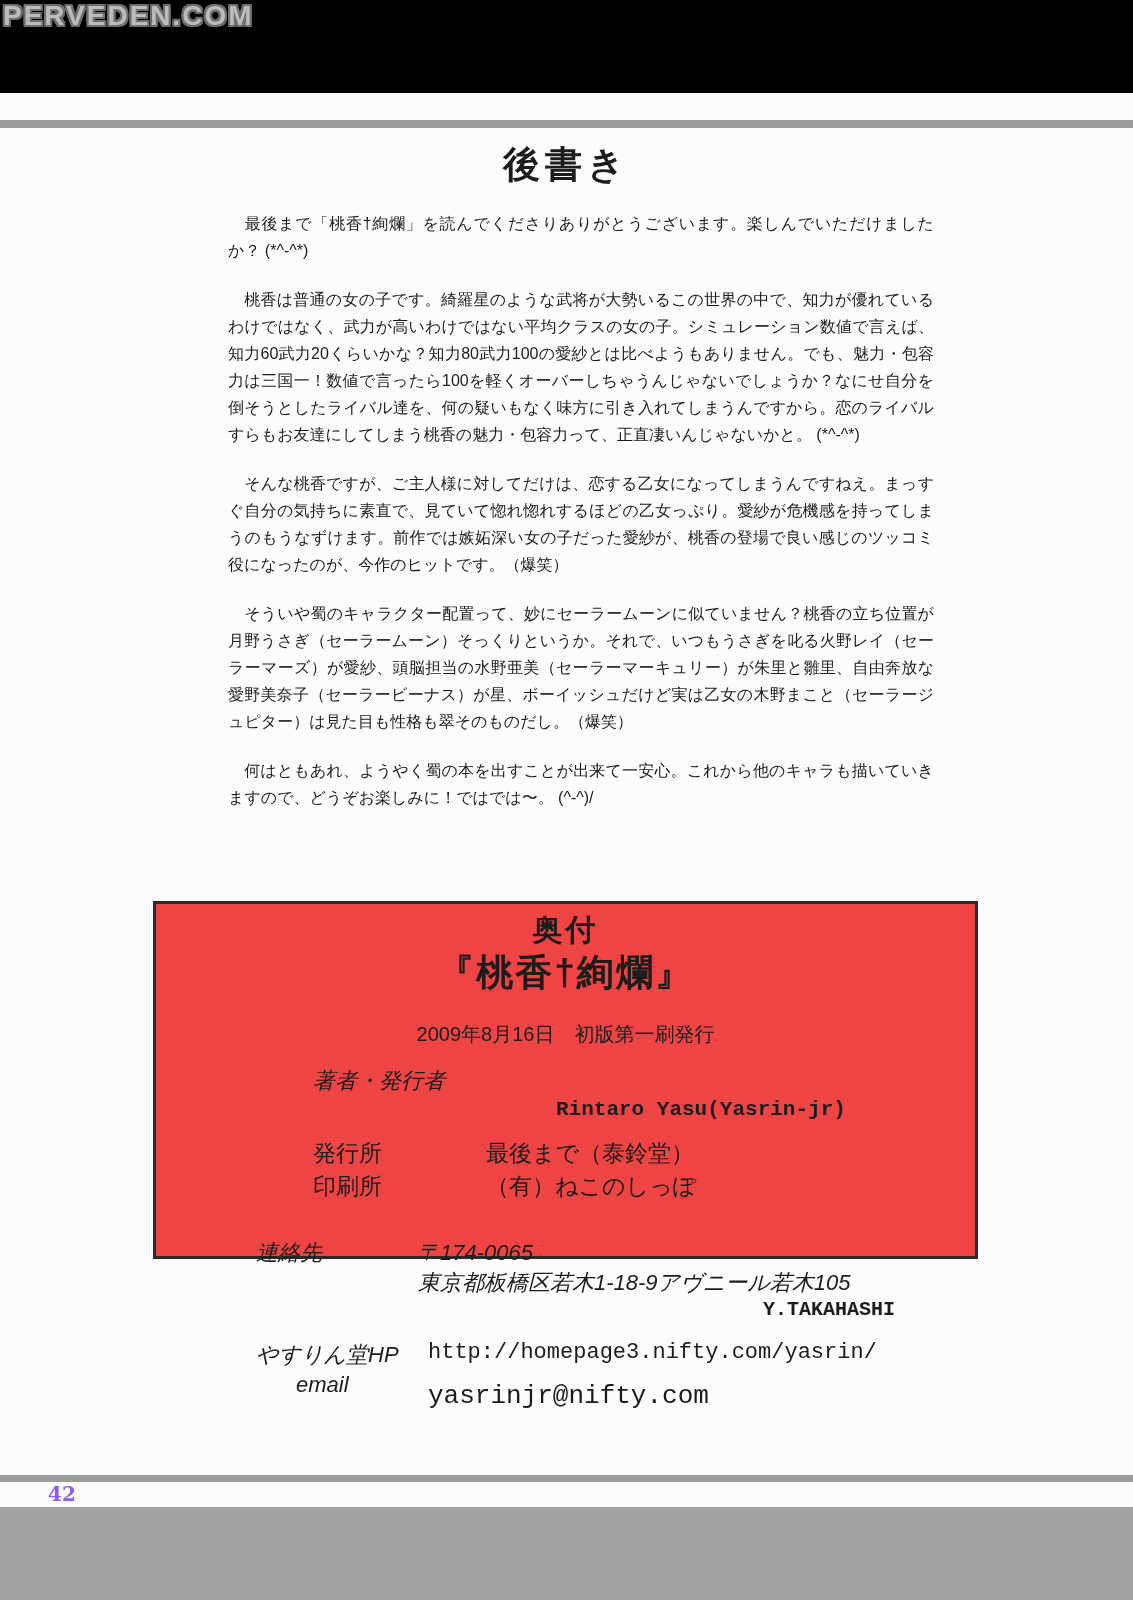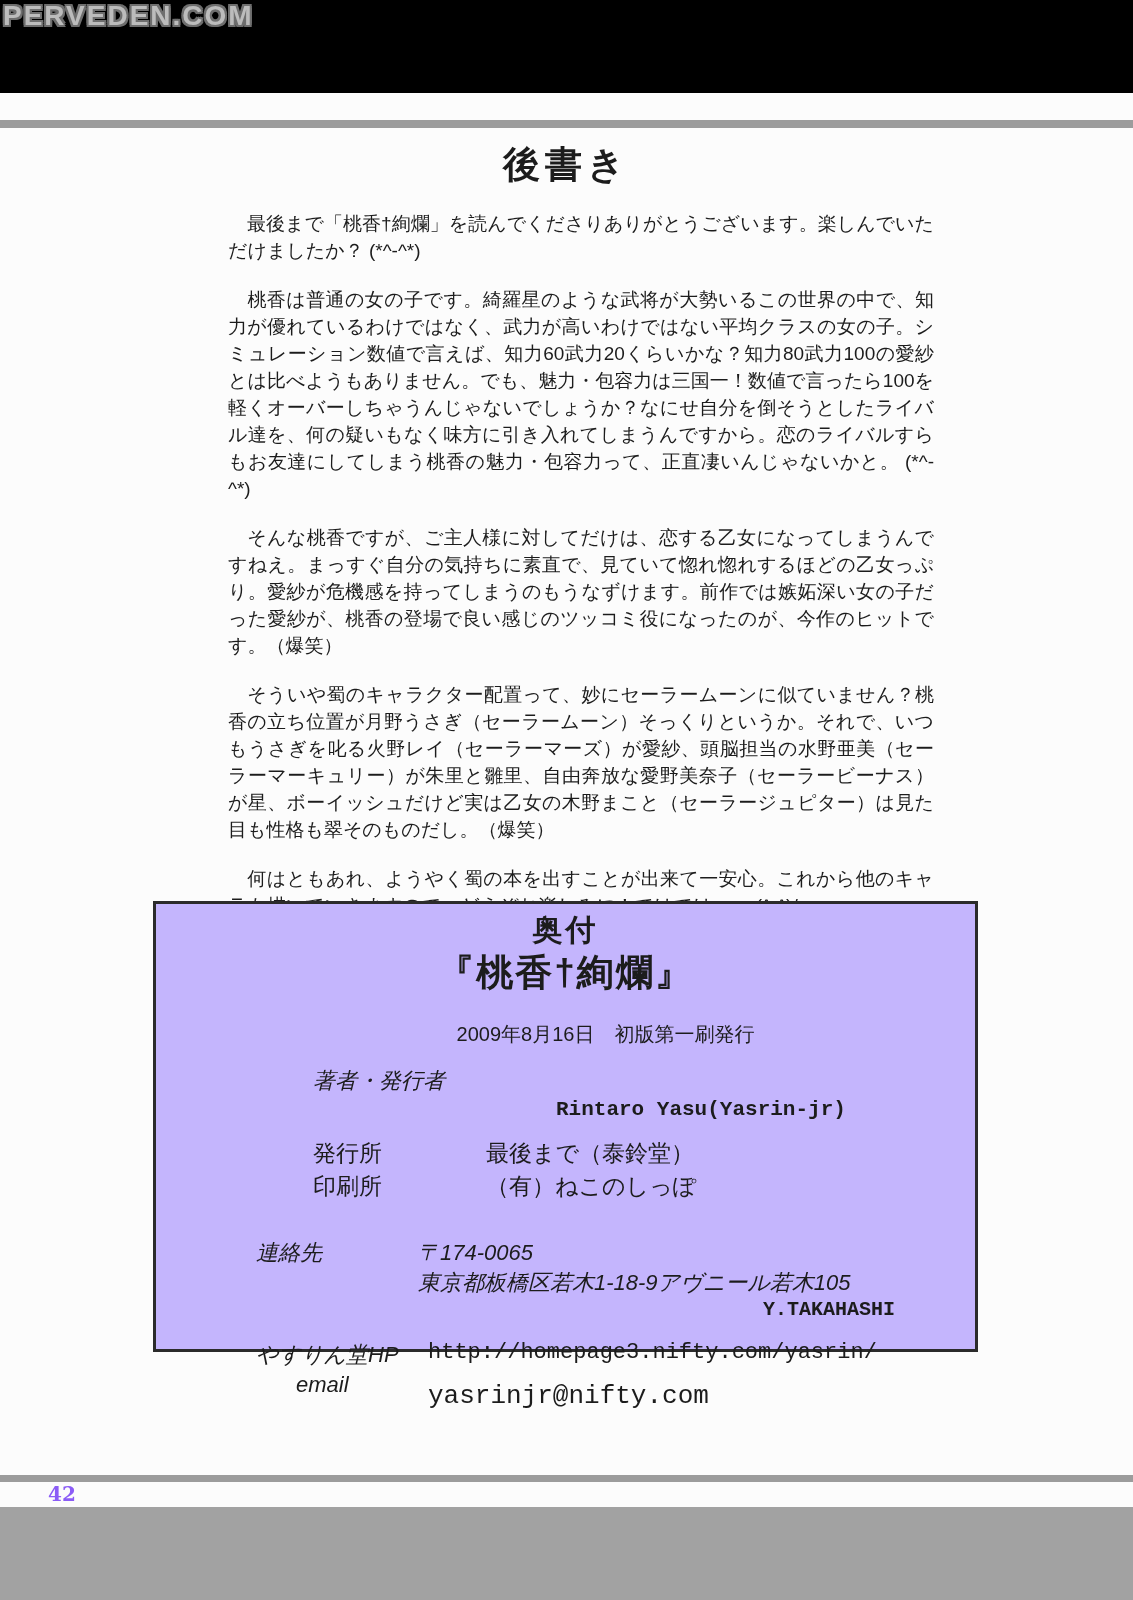--- a/index.html
+++ b/index.html
@@ -41,37 +41,37 @@
     width: 100%; height: 1347px;
     background: #fcfcfc; color: #1c1c1c;
   }
   .afterword-title {
     margin: 12px 0 0 0;
     text-align: center;
     font-size: 37px; font-weight: bold; letter-spacing: 5px;
   }
   .body-text {
     position: absolute; top: 82px; left: 228px; width: 706px;
-    font-size: 19px; line-height: 27px;
+    font-size: 16px; line-height: 27px;
     text-align: justify;
   }
   .body-text p { margin: 0 0 22px 0; }
 
   
   .colophon-box {
     position: absolute; left: 153px; top: 773px;
-    width: 825px; height: 451px;
+    width: 825px; height: 358px;
     border: 3px solid #2b2b2b;
-    background: #c4b5fd;
+    background: #ef4444;
   }
   .cb { position: absolute; white-space: nowrap; }
   .cb-center { left: 0; width: 100%; text-align: center; }
   .cb-heading    { top: 6px;  font-size: 30px; font-weight: bold; letter-spacing: 3px; }
   .cb-booktitle  { top: 44px; font-size: 37px; font-weight: bold; letter-spacing: 2px; }
-  .cb-edition    { top: 117px; font-size: 20px; margin-left: 40px; }
+  .cb-edition    { top: 117px; font-size: 20px; }
   .fs22 { font-size: 22px; font-style: italic; }
   .fs23 { font-size: 23px; }
   .mono { font-family: "Liberation Mono", "DejaVu Sans Mono", monospace; }
   .bold { font-weight: bold; }
 </style>
 </head>
 <body>
 
 <div class="screen">
 

